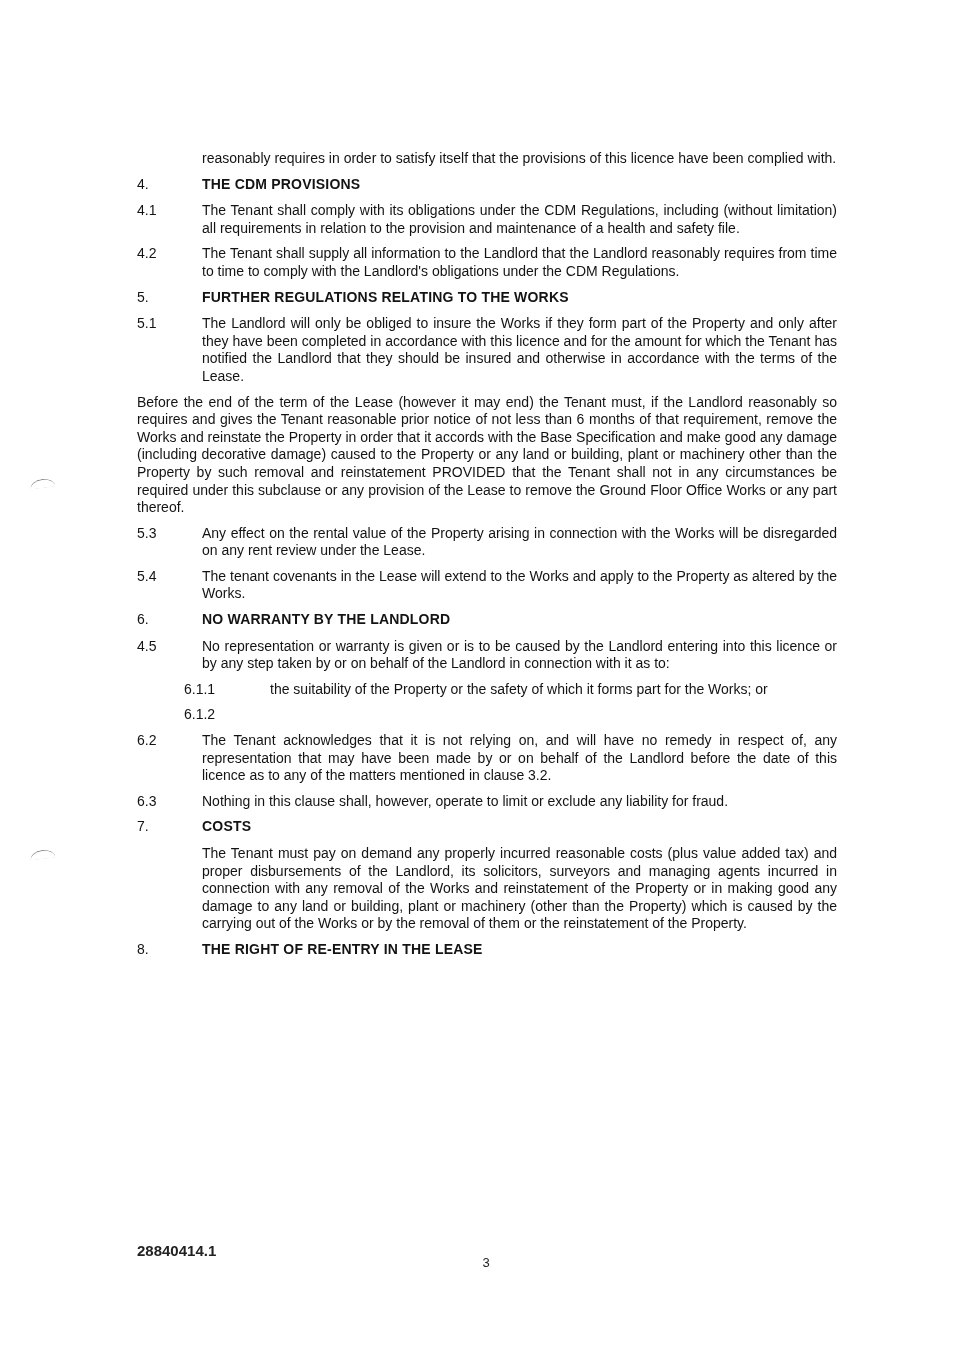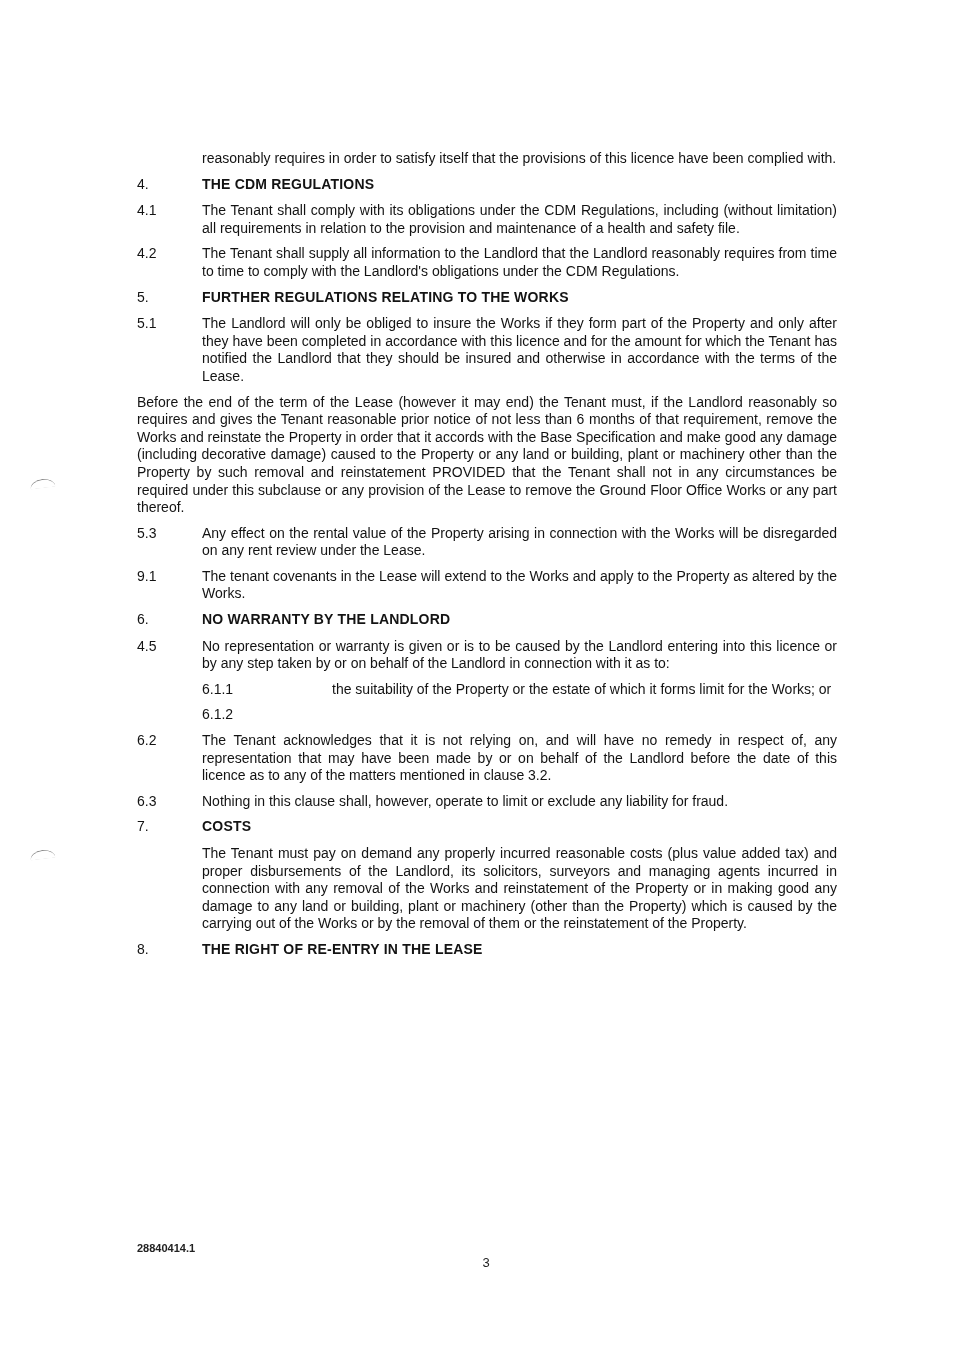--- a/index.html
+++ b/index.html
@@ -28,27 +28,27 @@
   .row .num {
     flex: 0 0 65px;
     width: 65px;
   }
   .row .txt {
     flex: 1;
     text-align: justify;
   }
   .row.heading { margin-top: 2px; margin-bottom: 9px; }
   .row.heading .txt { font-weight: bold; letter-spacing: 0.2px; }
-  .row.sub { margin-left: 65px; gap: 44px; }
+  .row.sub { margin-left: 47px; }
   .row.sub .num { flex: 0 0 86px; width: 86px; }
   .footer-ref {
     position: absolute;
     left: 137px;
     top: 1242px;
-    font-size: 11px;
+    font-size: 15px;
     font-weight: bold;
     color: #222;
   }
   .footer-page {
     position: absolute;
     left: 0;
     top: 1255px;
     width: 100%;
     text-align: center;
     font-size: 13px;
@@ -76,21 +76,21 @@
 
   <div class="content">
 
     <div class="row">
       <div class="num"></div>
       <div class="txt">reasonably requires in order to satisfy itself that the provisions of this licence have been complied with.</div>
     </div>
 
     <div class="row heading">
       <div class="num">4.</div>
-      <div class="txt">THE CDM REGULATIONS</div>
+      <div class="txt">THE CDM PROVISIONS</div>
     </div>
 
     <div class="row">
       <div class="num">4.1</div>
       <div class="txt">The Tenant shall comply with its obligations under the CDM Regulations, including (without limitation) all requirements in relation to the provision and maintenance of a health and safety file.</div>
     </div>
 
     <div class="row">
       <div class="num">4.2</div>
       <div class="txt">The Tenant shall supply all information to the Landlord that the Landlord reasonably requires from time to time to comply with the Landlord's obligations under the CDM Regulations.</div>
@@ -109,37 +109,37 @@
     <div class="row">
       <div class="txt">Before the end of the term of the Lease (however it may end) the Tenant must, if the Landlord reasonably so requires and gives the Tenant reasonable prior notice of not less than 6 months of that requirement, remove the Works and reinstate the Property in order that it accords with the Base Specification and make good any damage (including decorative damage) caused to the Property or any land or building, plant or machinery other than the Property by such removal and reinstatement PROVIDED that the Tenant shall not in any circumstances be required under this subclause or any provision of the Lease to remove the Ground Floor Office Works or any part thereof.</div>
     </div>
 
     <div class="row">
       <div class="num">5.3</div>
       <div class="txt">Any effect on the rental value of the Property arising in connection with the Works will be disregarded on any rent review under the Lease.</div>
     </div>
 
     <div class="row">
-      <div class="num">9.1</div>
+      <div class="num">5.4</div>
       <div class="txt">The tenant covenants in the Lease will extend to the Works and apply to the Property as altered by the Works.</div>
     </div>
 
     <div class="row heading">
       <div class="num">6.</div>
       <div class="txt">NO WARRANTY BY THE LANDLORD</div>
     </div>
 
     <div class="row">
       <div class="num">4.5</div>
       <div class="txt">No representation or warranty is given or is to be caused by the Landlord entering into this licence or by any step taken by or on behalf of the Landlord in connection with it as to:</div>
     </div>
 
     <div class="row sub">
       <div class="num">6.1.1</div>
-      <div class="txt">the suitability of the Property or the estate of which it forms limit for the Works; or</div>
+      <div class="txt">the suitability of the Property or the safety of which it forms part for the Works; or</div>
     </div>
 
     <div class="row sub">
       <div class="num">6.1.2</div>
     </div>
 
     <div class="row">
       <div class="num">6.2</div>
       <div class="txt">The Tenant acknowledges that it is not relying on, and will have no remedy in respect of, any representation that may have been made by or on behalf of the Landlord before the date of this licence as to any of the matters mentioned in clause 3.2.</div>
     </div>

